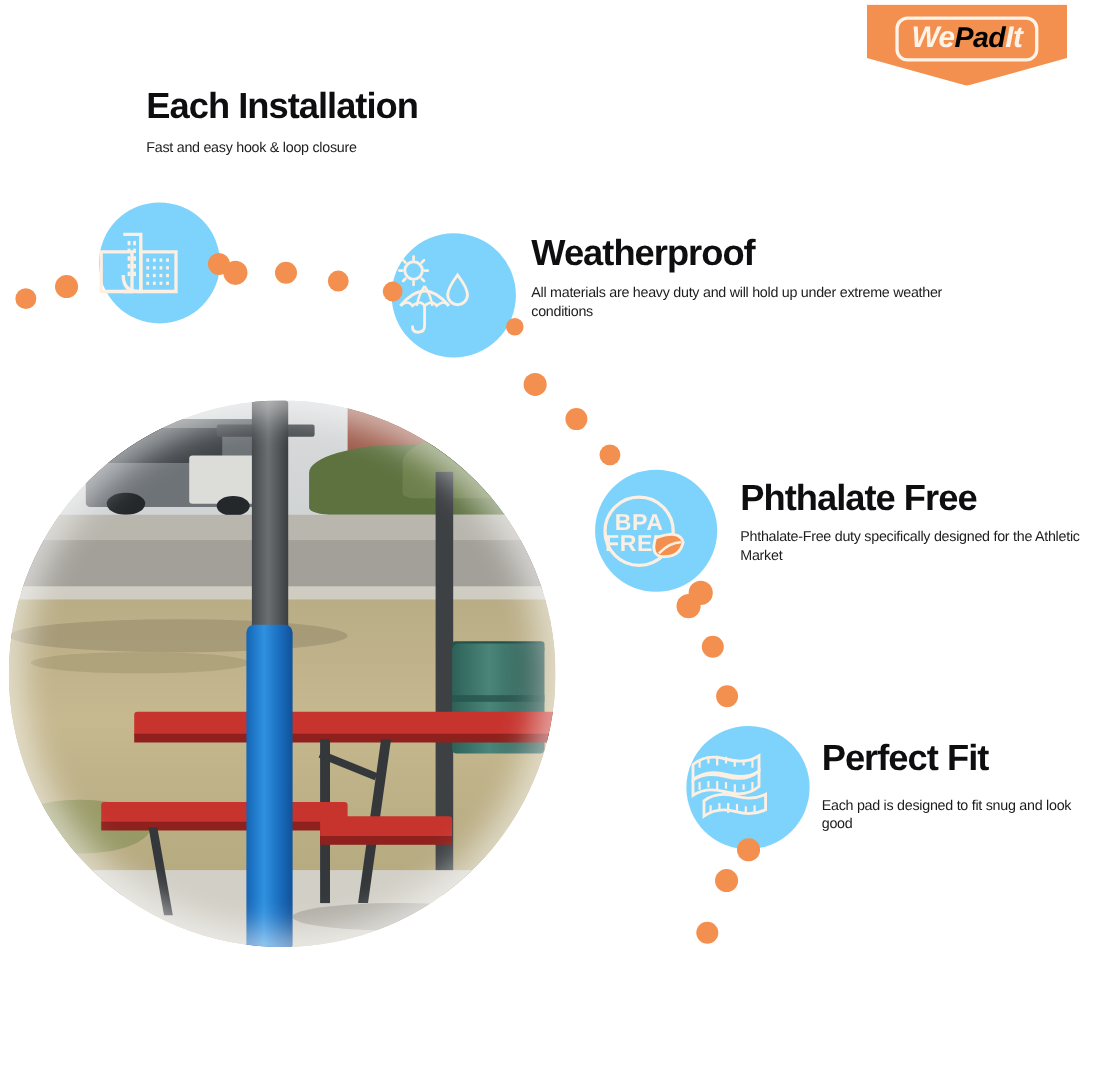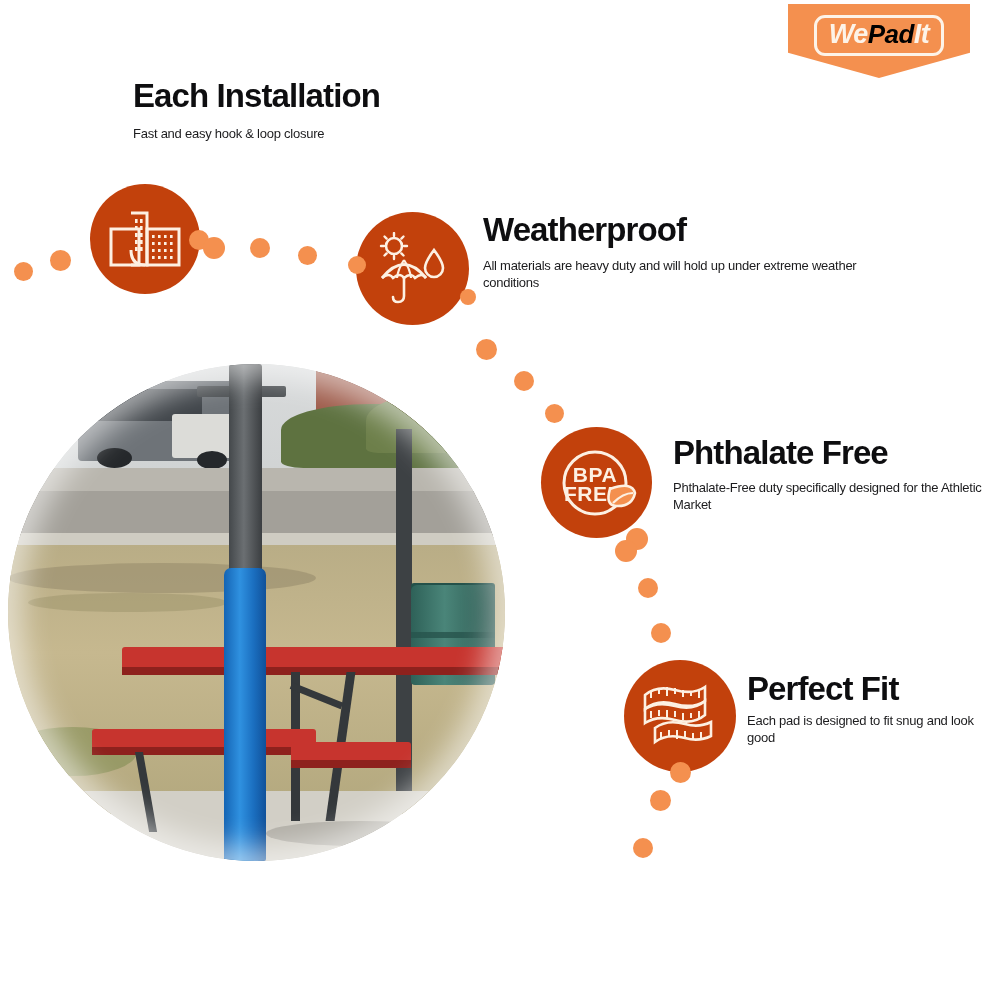--- a/index.html
+++ b/index.html
@@ -64,35 +64,35 @@
   .block-easy { position: absolute; left: 133px; top: 79px; width: 470px; }
   .block-easy .feature-desc { margin-top: 11px; }
 
   .block-weather { position: absolute; left: 483px; top: 213px; width: 430px; }
   .block-weather .feature-desc { margin-top: 9px; }
 
   .block-phthalate { position: absolute; left: 673px; top: 436px; width: 320px; }
   .block-phthalate .feature-desc { margin-top: 8px; }
 
   .block-fit { position: absolute; left: 747px; top: 672px; width: 250px; }
-  .block-fit .feature-desc { margin-top: 5px; }
+  .block-fit .feature-desc { margin-top: 16px; }
 
   
   .dot {
     position: absolute;
     background: #F4904F;
     border-radius: 50%;
   }
 
   
   .icon-circle {
     position: absolute;
-    background: #c2410c;
+    background: #7dd3fc;
     border-radius: 50%;
-    display: flex; align-items: center; justify-content: center;
+    display: flex; align-items: center; 
   }
   .icon-circle .nub {
     position: absolute;
     background: #F4904F;
     border-radius: 50%;
   }
   .icon-circle svg { display: block; }
 
   
   .photo {

